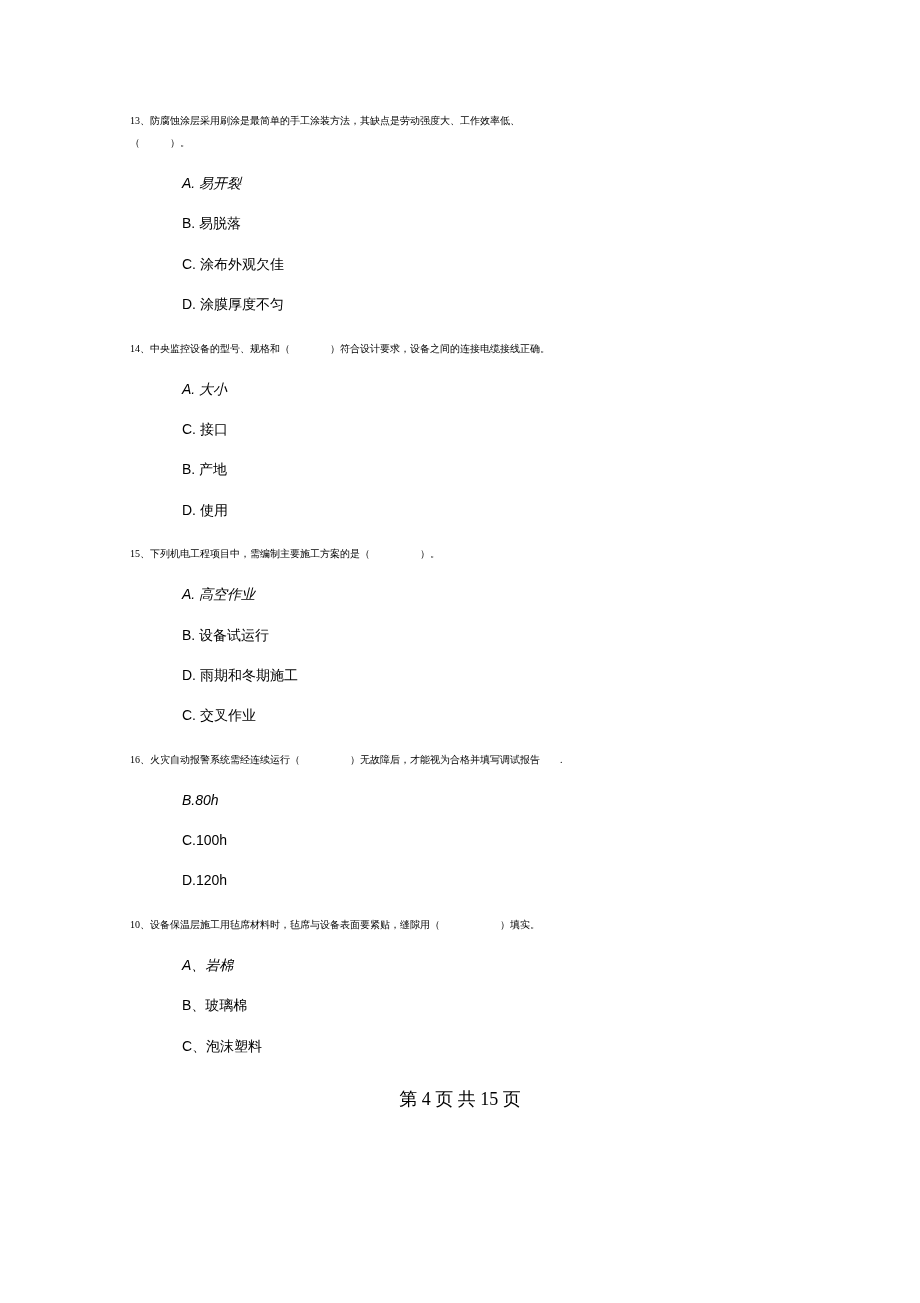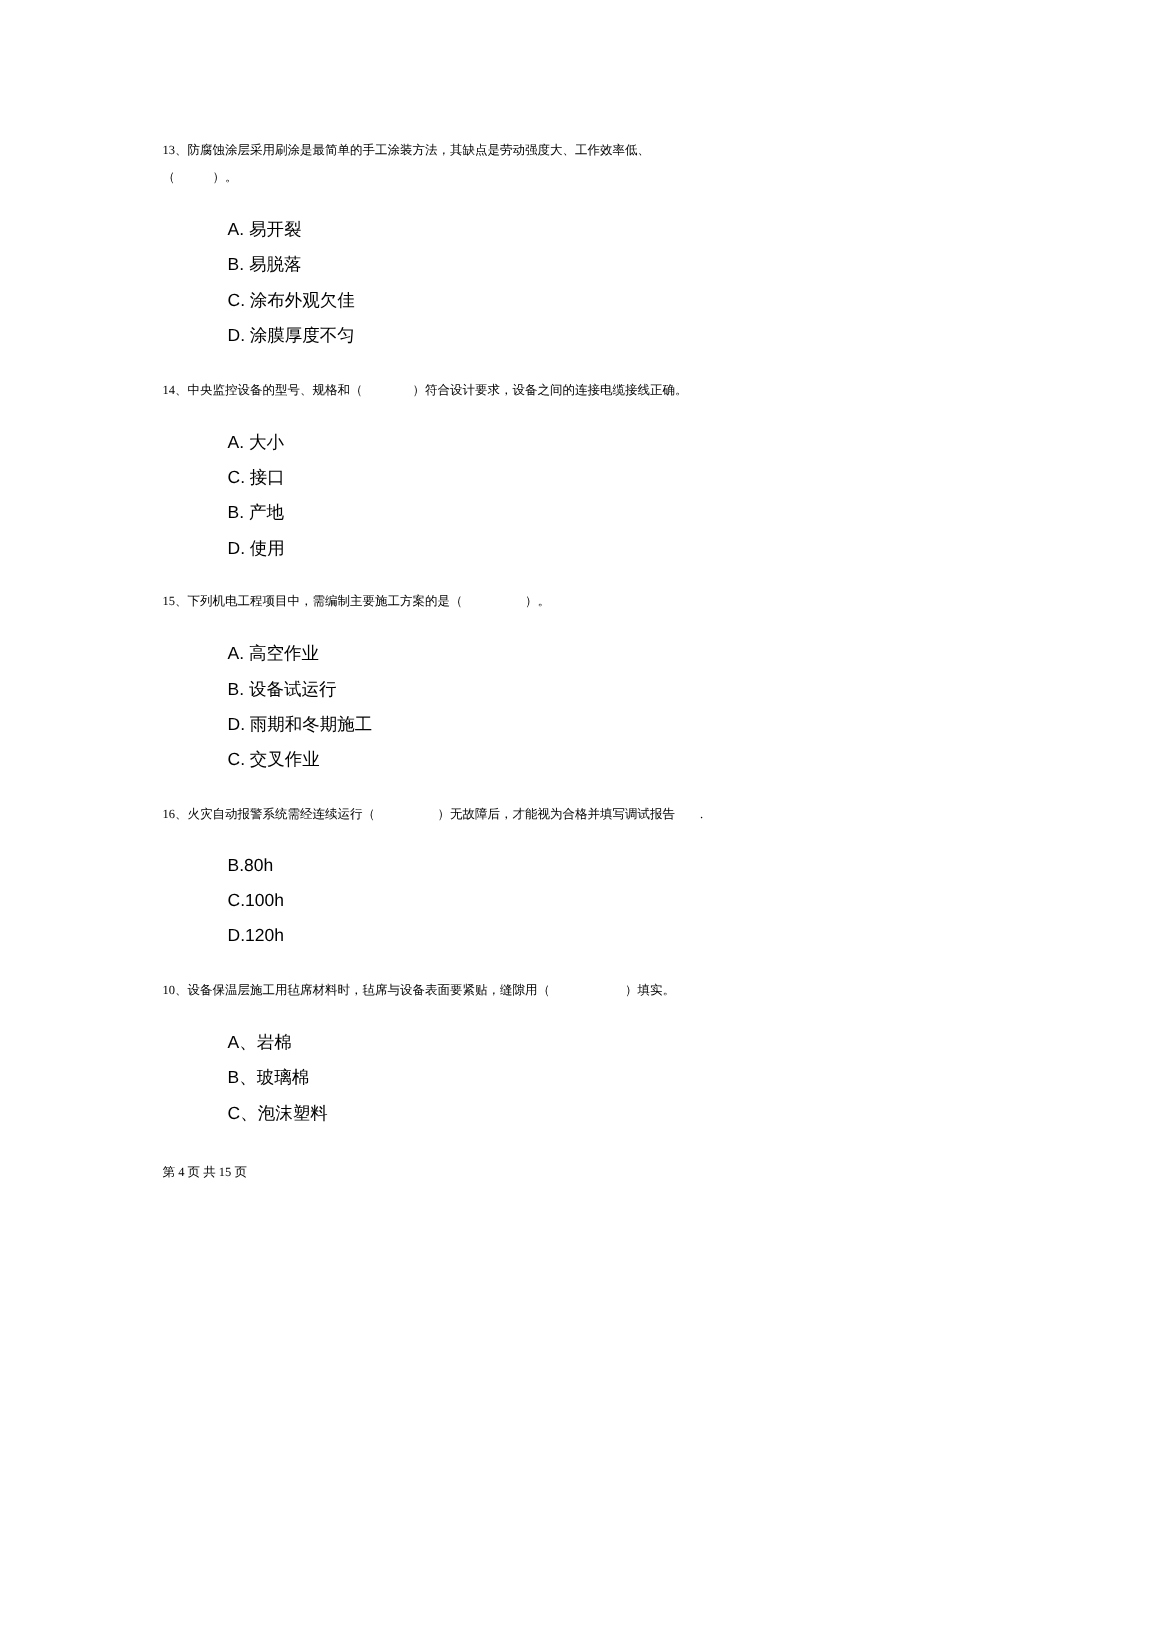--- a/index.html
+++ b/index.html
@@ -23,31 +23,32 @@
     font-size: 10px;
   }
   .options {
     padding-left: 52px;
     padding-top: 8px;
   }
   .option {
     line-height: 1.6;
     font-size: 14px;
     font-family: Arial, "SimSun", sans-serif;
-    margin-top: 6px;
+    margin-top: 18px;
   }
   .option:first-child {
     margin-top: 10px;
+    font-style: italic;
   }
   .blank-paren {
     font-family: "SimSun", serif;
   }
   .footer {
-    text-align: left;
-    font-size: 10px;
+    text-align: center;
+    font-size: 18px;
     margin-top: 30px;
     font-family: "SimSun", serif;
   }
 </style>
 </head>
 <body>
 
 <div class="page">
 
   <div class="question">

